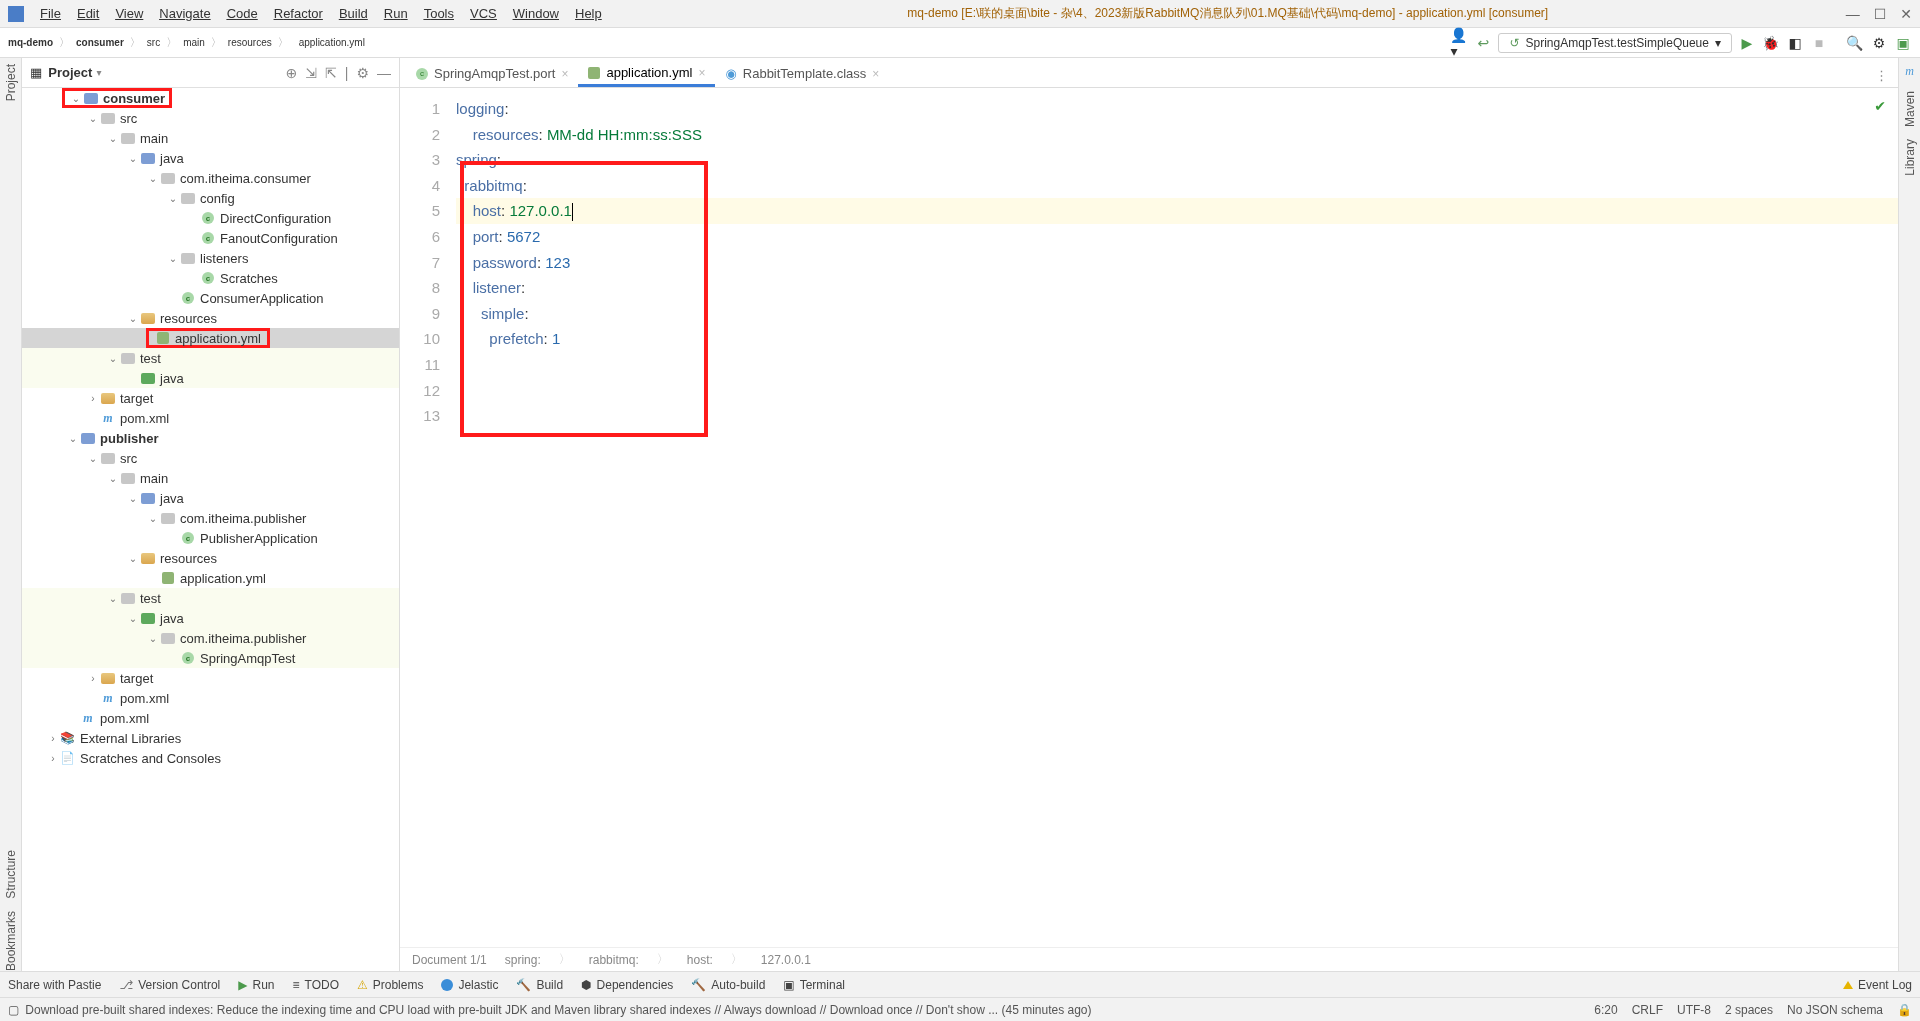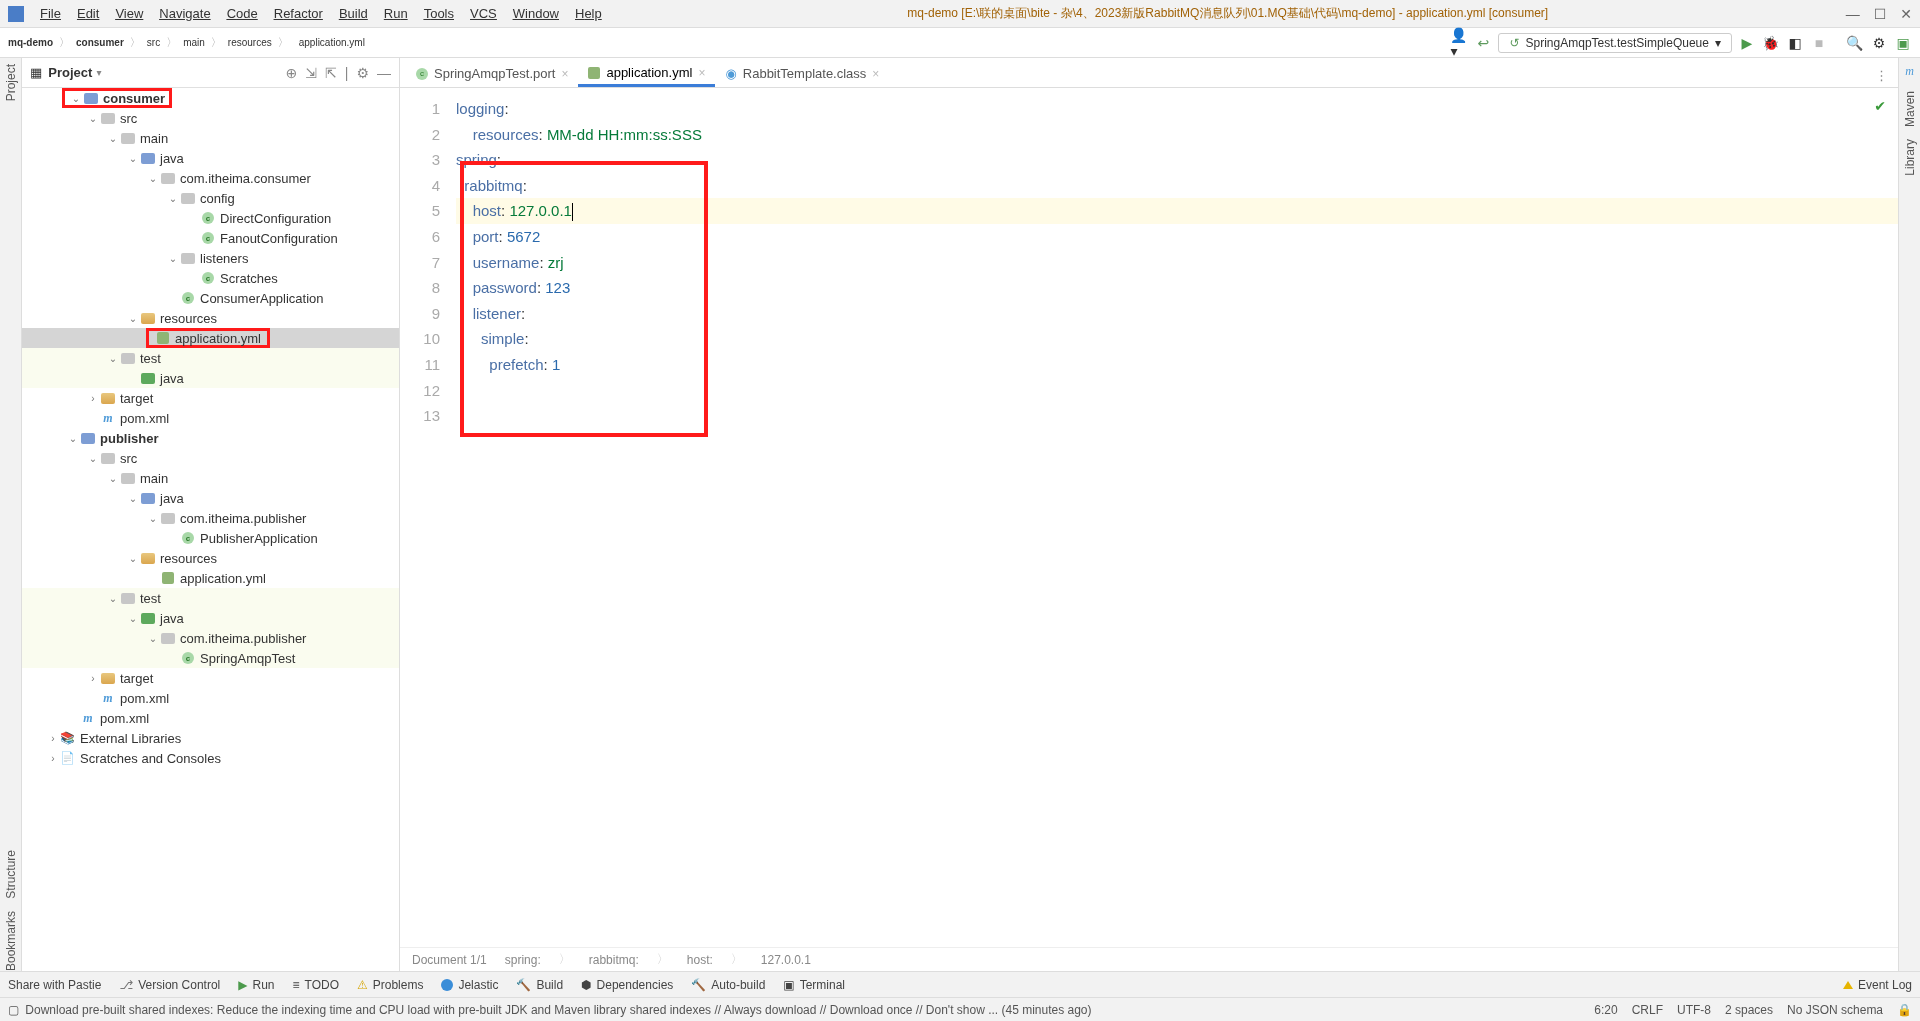--- a/index.html
+++ b/index.html
@@ -421,21 +421,20 @@
         <div>13</div>
       </div>
       <div class="code">
         <div class="code-box"></div>
         <div class="line"><span class="kw">logging</span><span>:</span></div>
         <div class="line">&nbsp;&nbsp;&nbsp;&nbsp;<span class="kw">resources</span><span>: </span><span class="str">MM-dd HH:mm:ss:SSS</span></div>
         <div class="line"><span class="kw">spring</span><span>:</span></div>
         <div class="line">&nbsp;&nbsp;<span class="kw">rabbitmq</span><span>:</span></div>
         <div class="line current">&nbsp;&nbsp;&nbsp;&nbsp;<span class="kw">host</span><span>: </span><span class="str">127.0.0.1</span><span class="caret"></span></div>
         <div class="line">&nbsp;&nbsp;&nbsp;&nbsp;<span class="kw">port</span><span>: </span><span class="num">5672</span></div>
-        <div class="line">&nbsp;&nbsp;&nbsp;&nbsp;<span class="kw">username</span><span>: </span><span class="str">zrj</span></div>
         <div class="line">&nbsp;&nbsp;&nbsp;&nbsp;<span class="kw">password</span><span>: </span><span class="num">123</span></div>
         <div class="line">&nbsp;&nbsp;&nbsp;&nbsp;<span class="kw">listener</span><span>:</span></div>
         <div class="line">&nbsp;&nbsp;&nbsp;&nbsp;&nbsp;&nbsp;<span class="kw">simple</span><span>:</span></div>
         <div class="line">&nbsp;&nbsp;&nbsp;&nbsp;&nbsp;&nbsp;&nbsp;&nbsp;<span class="kw">prefetch</span><span>: </span><span class="num">1</span></div>
         <span class="inspect">✔</span>
       </div>
     </div>
     <div class="editor-breadcrumb">
       <span>Document 1/1</span>
       <span>spring:</span>

